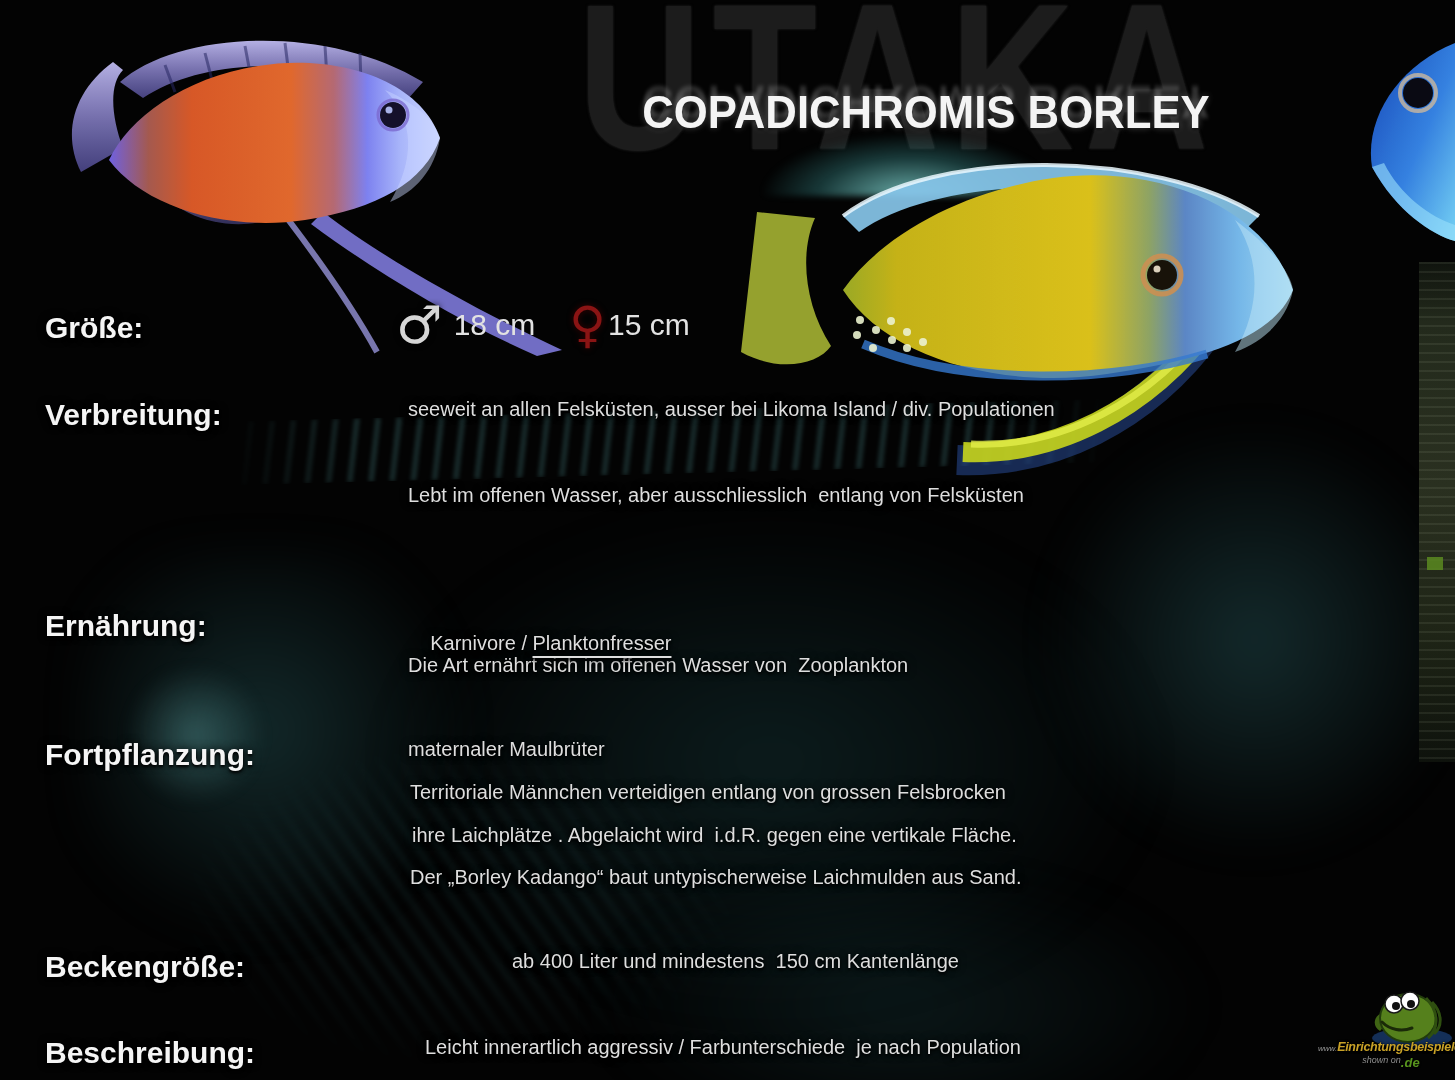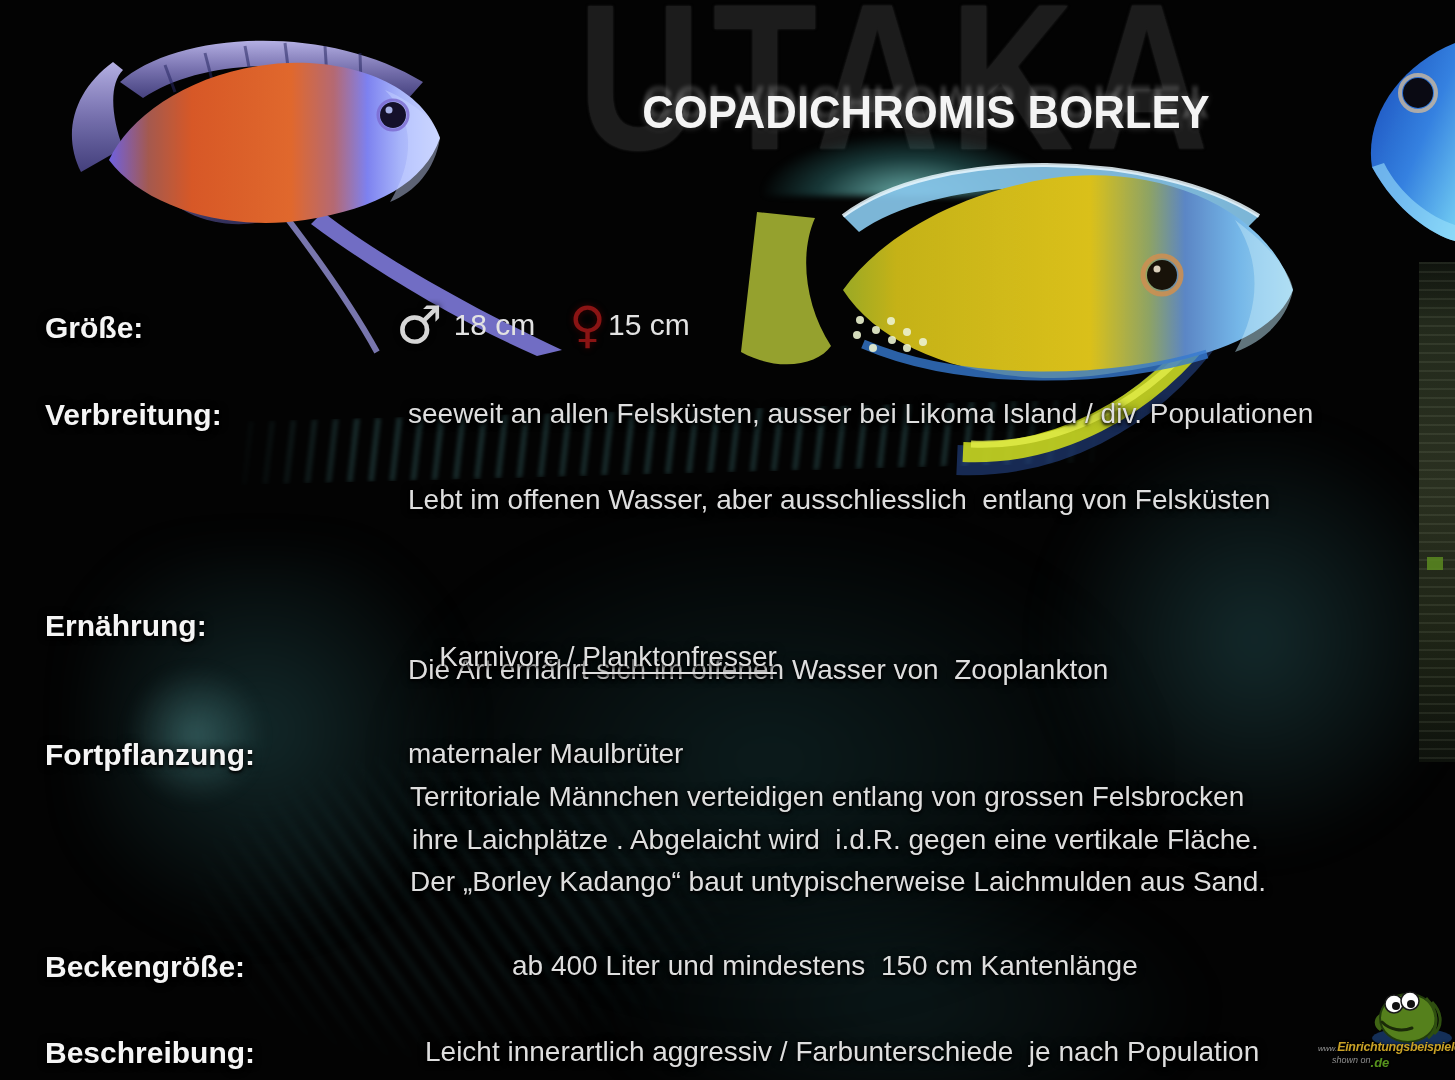--- a/index.html
+++ b/index.html
@@ -51,35 +51,35 @@
   .map-speckle{position:absolute;inset:0;opacity:.25;
      background:repeating-linear-gradient(180deg,rgba(205,215,185,.35) 0 2px,transparent 2px 9px);}
   .map-green{position:absolute;left:8px;top:295px;width:16px;height:13px;background:#5a8a20;opacity:.85;}
 
   
   .fishsvg{filter:blur(.6px) saturate(1.08);}
 
   
   .label{left:45px;font-size:30px;font-weight:700;color:#f5f5f5;white-space:nowrap;
          text-shadow:0 0 8px rgba(0,0,0,.95),0 2px 3px #000;}
-  .value,.line{font-size:28px;font-weight:400;color:#dedede;white-space:pre;
+  .value,.line{font-size:20px;font-weight:400;color:#dedede;white-space:pre;
          text-shadow:0 0 8px rgba(0,0,0,.95),0 2px 3px #000;}
   .size-row{left:396px;top:292px;display:flex;align-items:center;height:66px;}
   .sym{font-family:"DejaVu Sans","Liberation Sans",sans-serif;font-weight:400;line-height:1;}
   .sym-male{font-size:52px;color:#d6d6d6;text-shadow:0 0 6px rgba(0,0,0,.9);}
   .sym-female{font-size:50px;color:#8a1414;text-shadow:0 0 6px rgba(60,0,0,.9);}
   .size-num{font-size:30px;color:#e2e2e2;}
   .uline{text-decoration:underline;text-decoration-thickness:2px;text-underline-offset:6px;}
 
   
   .wm-text{left:1318px;top:1038px;width:138px;text-align:center;line-height:1.05;}
   .wm-site{font-size:12.5px;font-weight:700;font-style:italic;color:#c9a227;
            text-shadow:0 1px 2px #000,0 0 3px #000;letter-spacing:-.3px;white-space:nowrap;}
   .wm-www{font-size:8px;color:#9a9a9a;font-style:italic;}
-  .wm-row{display:flex;justify-content:flex-start;align-items:flex-start;padding:1px 6px 0 14px;}
+  .wm-row{display:flex;justify-content:center;align-items:flex-start;padding:1px 6px 0 14px;}
   .wm-shown{font-size:9px;font-style:italic;color:#8f8f8f;}
   .wm-tld{font-size:13px;font-weight:700;font-style:italic;color:#57931d;text-shadow:0 1px 2px #000;}
 </style>
 </head>
 <body>
 
 <div class="stage">
 
   <div class="abs utaka noptr">UTAKA</div>
 

